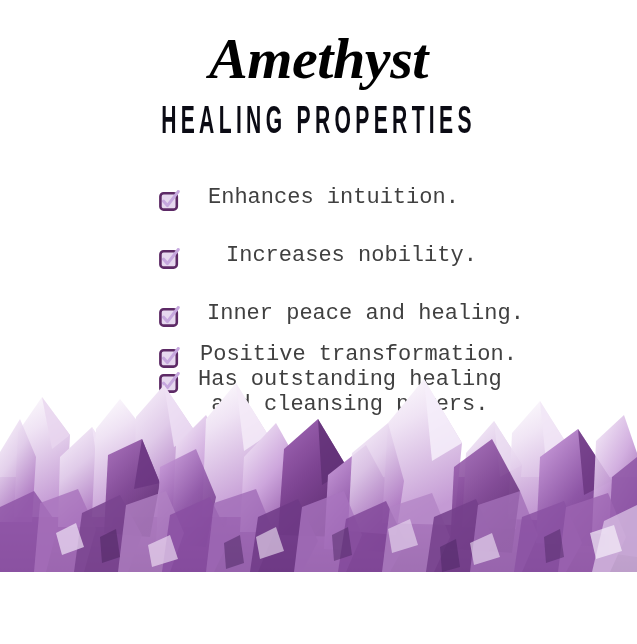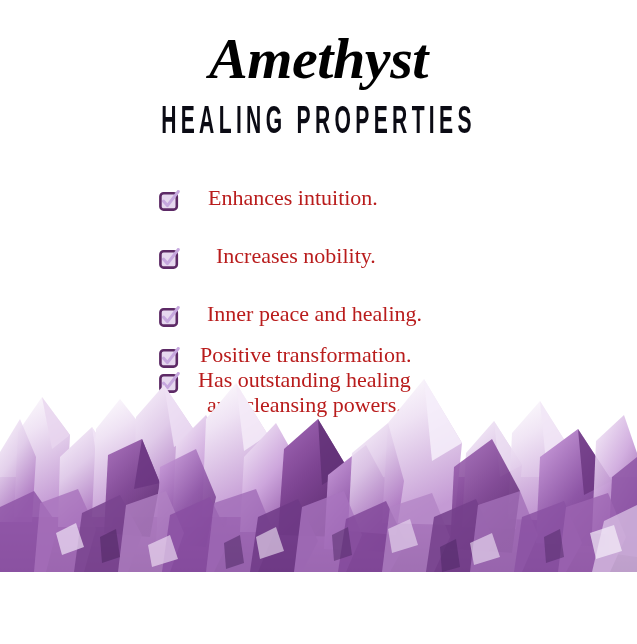--- a/index.html
+++ b/index.html
@@ -76,28 +76,28 @@
   .check {
     position: relative;
     flex: 0 0 auto;
     width: 21px;
     height: 21px;
     margin-top: 4px;
   }
   .check svg { display: block; }
 
   .item-text {
-    font-family: Liberation Serif, serif;
+    font-family: Liberation Mono, monospace;
     font-size: 22px;
     line-height: 1.12;
-    color: #b91c1c;
+    color: #404040;
     white-space: pre-line;
   }
   .gap-a { margin-left: 28px; }
-  .gap-b { margin-left: 36px; }
+  .gap-b { margin-left: 46px; }
   .gap-c { margin-left: 27px; }
   .gap-d { margin-left: 18px; }
   .gap-e { margin-left: 20px; }
 
   .two-line {
     text-align: center;
   }
 
   
   .crystals {

